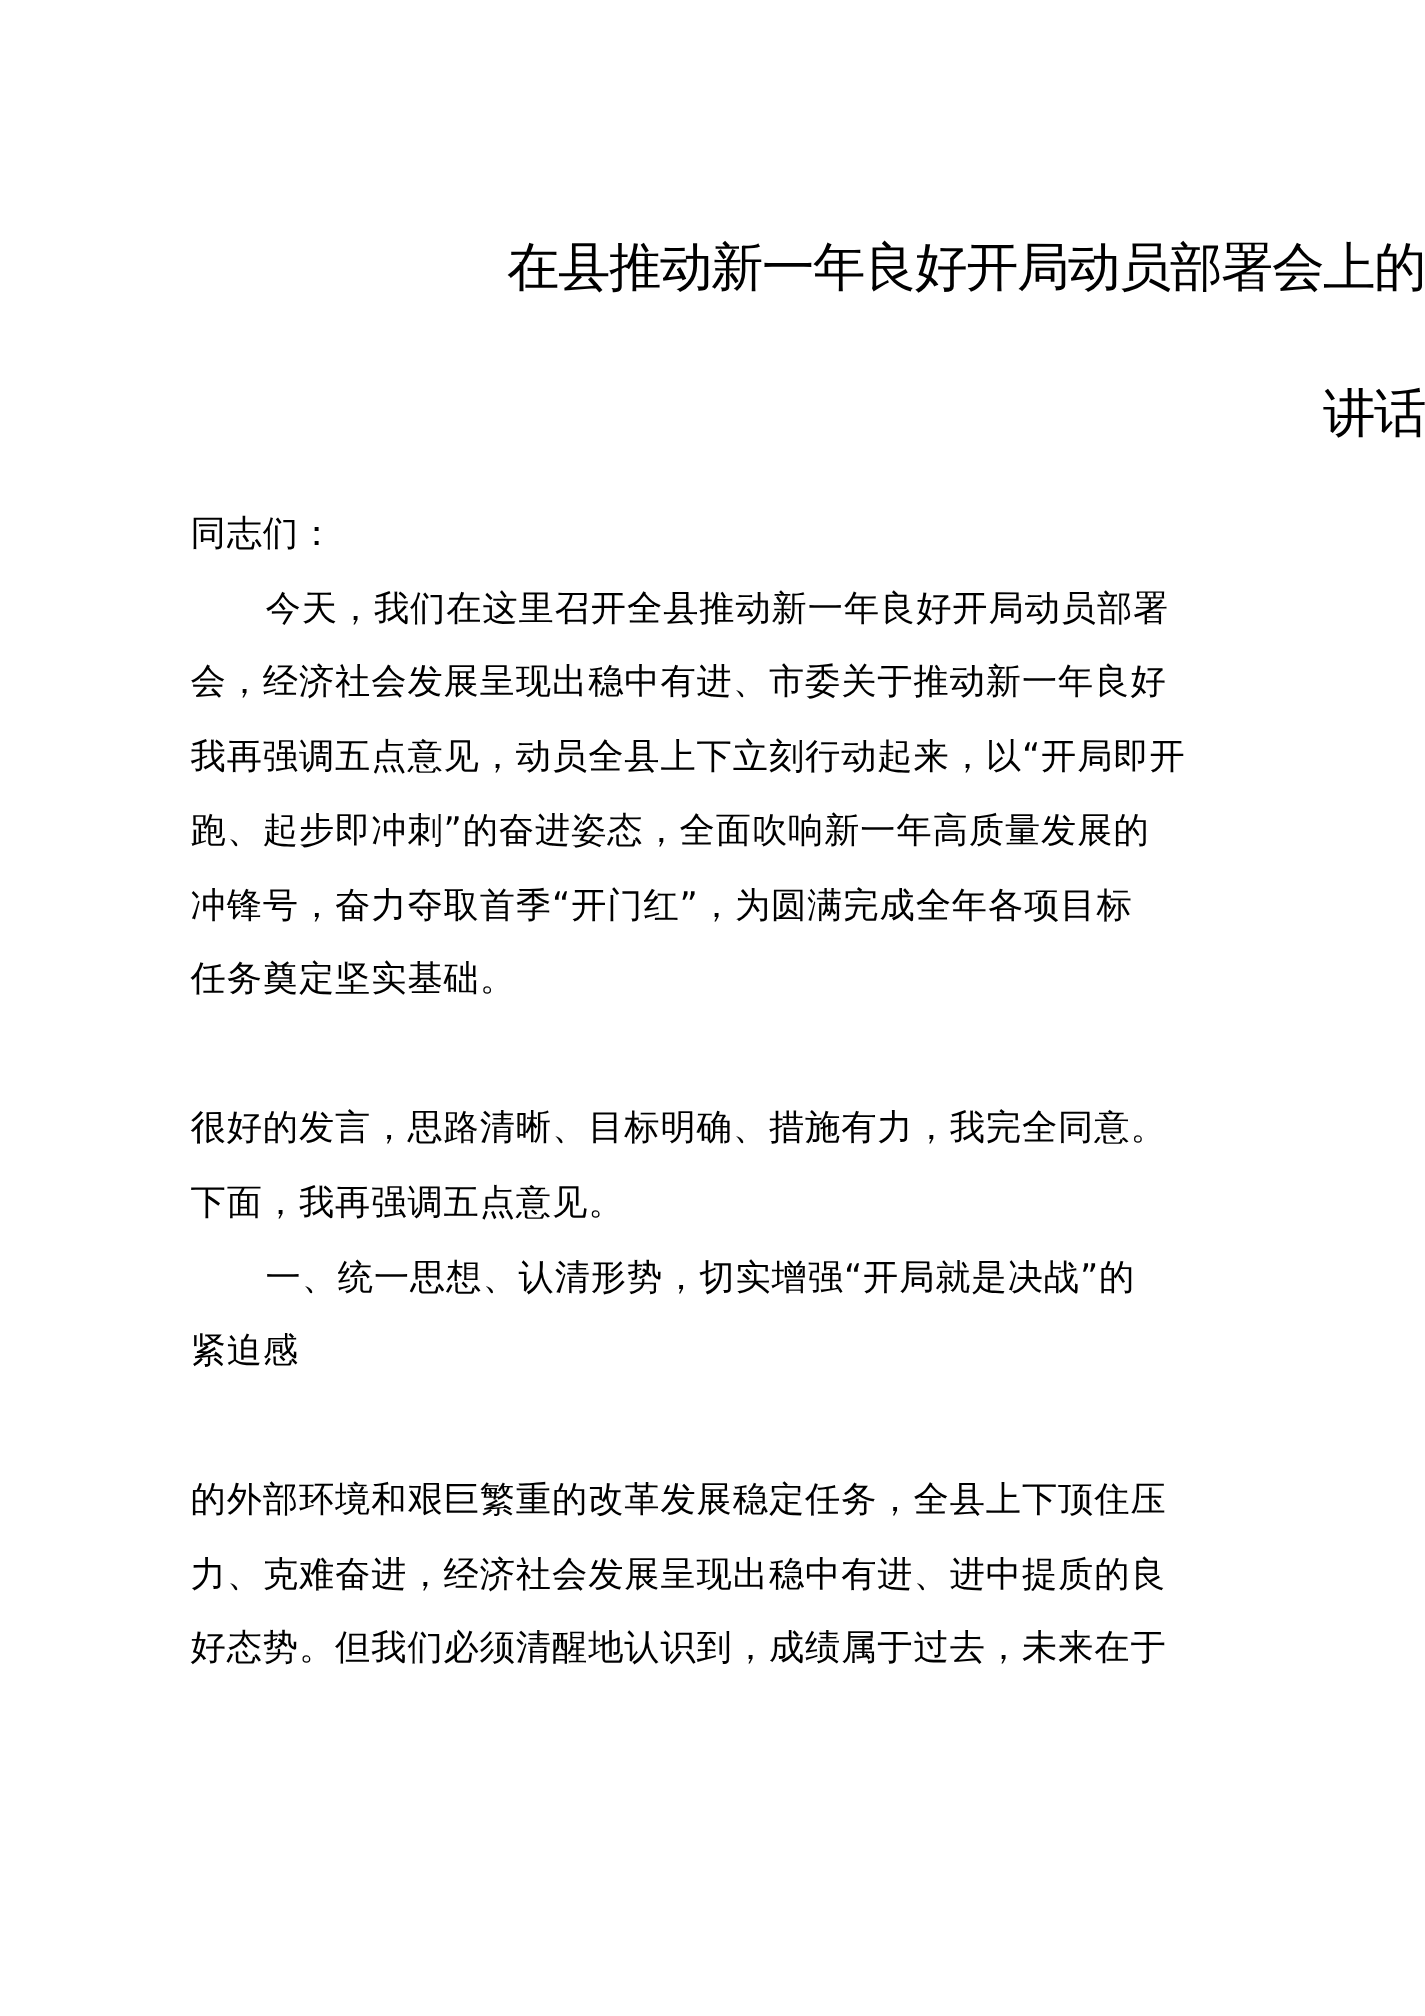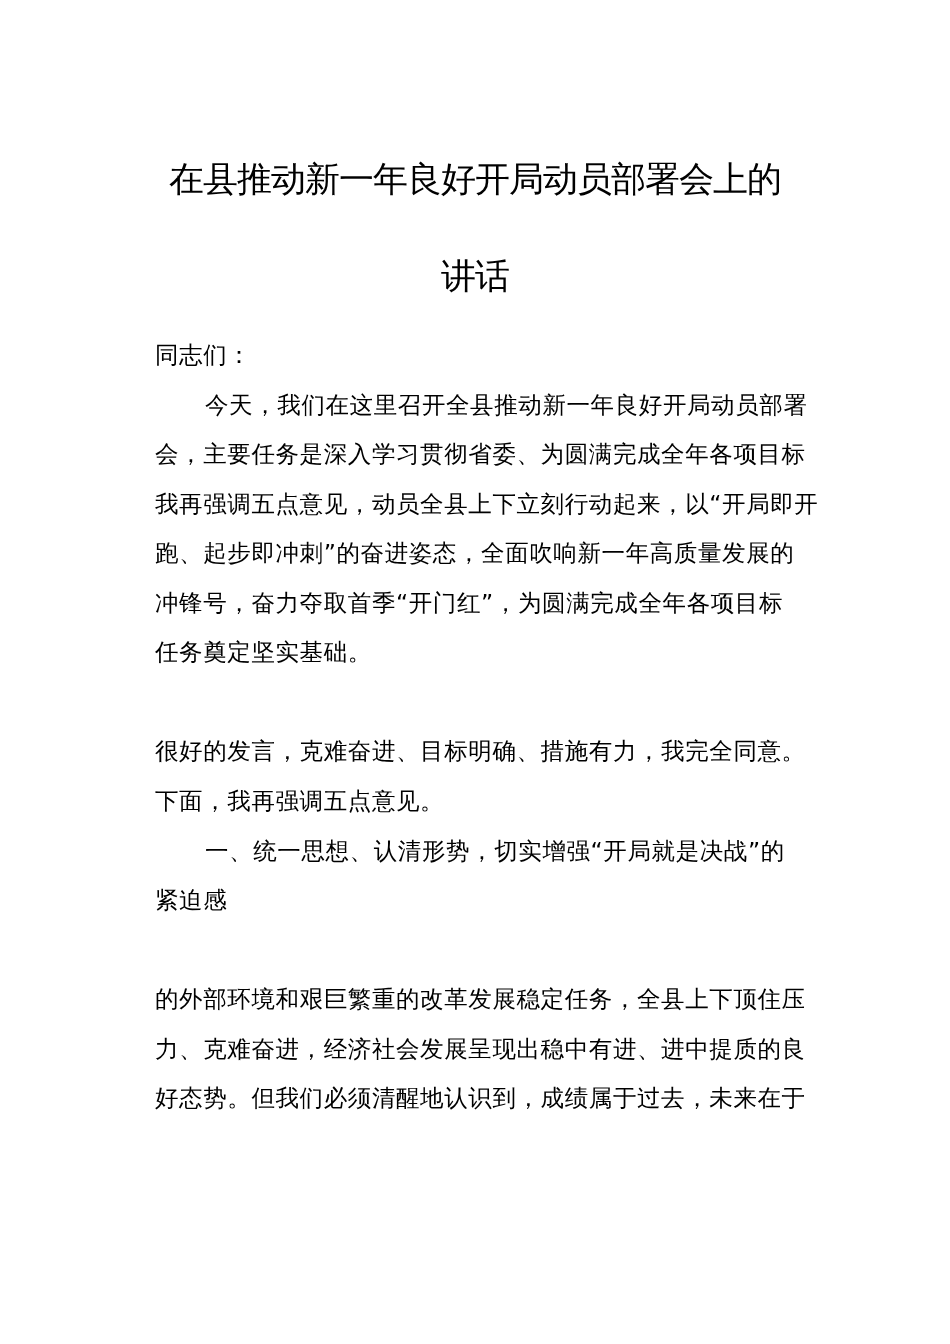--- a/index.html
+++ b/index.html
@@ -1,43 +1,43 @@
 <!DOCTYPE html>
 <html><head>
 <meta charset="utf-8">
 <style>
   html, body { margin: 0; padding: 0; background: #ffffff; }
   body { width: 950px; height: 1344px; position: relative; overflow: hidden;
          font-family: "DejaVu Sans", sans-serif; color: #000; }
   .page { position: absolute; left: 0; top: 0; width: 950px; height: 1344px; background: #fff; }
-  .title { position: absolute; left: 0; width: 950px; text-align: center;
+  .title { position: absolute; left: 0; width: 950px; text-align: right;
            font-size: 35px; line-height: 44px; letter-spacing: -1px; white-space: nowrap; }
   .t1 { top: 157px; }
   .t2 { top: 254px; }
   .line { position: absolute; left: 127px; font-size: 23.5px; line-height: 30px;
-          white-space: nowrap; letter-spacing: 0.6px; margin-left: 28px; }
+          white-space: nowrap; letter-spacing: 0.6px; }
   .indent { left: 177px; }
 </style>
 </head>
 <body>
 
 <div class="page">
   <div class="title t1">在县推动新一年良好开局动员部署会上的</div>
   <div class="title t2">讲话</div>
 
   <div class="line" style="top:340px">同志们：</div>
 
   <div class="line indent" style="top:390px">今天，我们在这里召开全县推动新一年良好开局动员部署</div>
-  <div class="line" style="top:439px">会，主要任务是深入学习贯彻省委、为圆满完成全年各项目标</div>
+  <div class="line" style="top:439px">会，经济社会发展呈现出稳中有进、市委关于推动新一年良好</div>
   <div class="line" style="top:489px">我再强调五点意见，动员全县上下立刻行动起来，以“开局即开</div>
   <div class="line" style="top:538px">跑、起步即冲刺”的奋进姿态，全面吹响新一年高质量发展的</div>
   <div class="line" style="top:588px">冲锋号，奋力夺取首季“开门红”，为圆满完成全年各项目标</div>
   <div class="line" style="top:637px">任务奠定坚实基础。</div>
 
-  <div class="line" style="top:736px">很好的发言，克难奋进、目标明确、措施有力，我完全同意。</div>
+  <div class="line" style="top:736px">很好的发言，思路清晰、目标明确、措施有力，我完全同意。</div>
   <div class="line" style="top:786px">下面，我再强调五点意见。</div>
 
   <div class="line indent" style="top:836px">一、统一思想、认清形势，切实增强“开局就是决战”的</div>
   <div class="line" style="top:885px">紧迫感</div>
 
   <div class="line" style="top:984px">的外部环境和艰巨繁重的改革发展稳定任务，全县上下顶住压</div>
   <div class="line" style="top:1034px">力、克难奋进，经济社会发展呈现出稳中有进、进中提质的良</div>
   <div class="line" style="top:1083px">好态势。但我们必须清醒地认识到，成绩属于过去，未来在于</div>
 </div>
 

